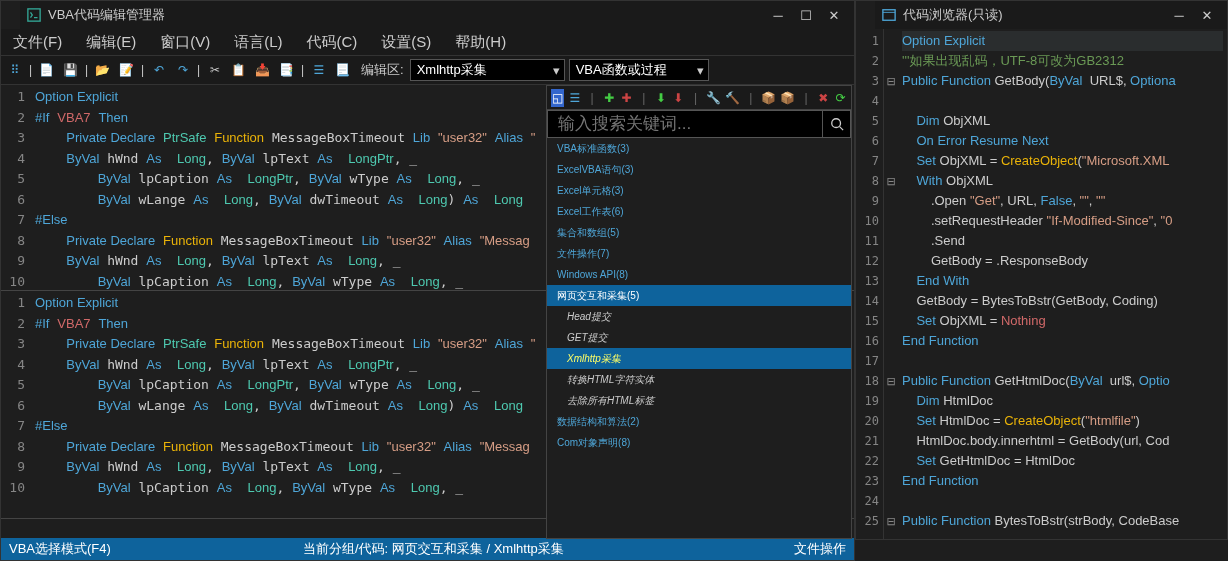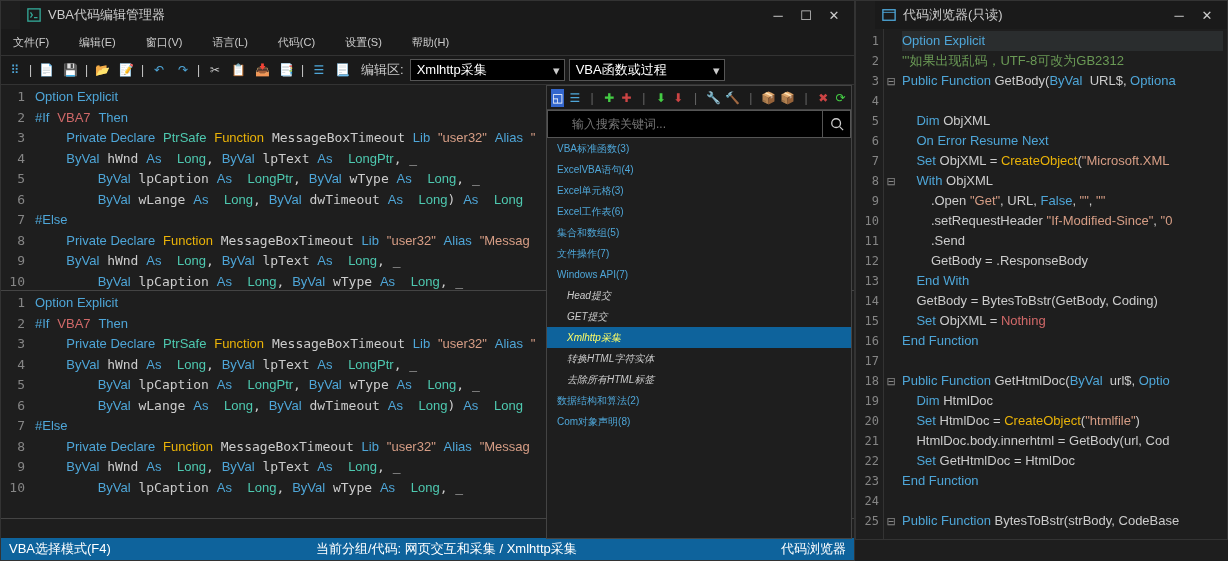--- a/index.html
+++ b/index.html
@@ -5,21 +5,21 @@
 * { margin:0; padding:0; box-sizing:border-box; font-family:"Microsoft YaHei","Segoe UI",sans-serif; }
 body { background:#1e1e1e; color:#ccc; font-size:12px; width:1228px; height:561px; overflow:hidden; display:flex; }
 
 
 .win-left { width:855px; height:561px; background:#1e1e1e; display:flex; flex-direction:column; border:1px solid #333; }
 .titlebar { height:28px; background:#1a1a1a; display:flex; align-items:center; padding:0 6px; color:#ccc; font-size:13px;margin-left:19px; }
 .titlebar .icon-app { width:16px; height:16px; margin-right:6px; display:inline-flex; align-items:center; justify-content:center; color:#3a9; }
 .titlebar .spacer { flex:1; }
 .titlebar .winbtn { width:28px; height:20px; display:flex; align-items:center; justify-content:center; cursor:pointer; color:#ccc; }
 
-.menubar { height:26px; background:#1a1a1a; display:flex; align-items:center; padding:0 6px; gap:18px; font-size:11px; }
+.menubar { height:26px; background:#1a1a1a; display:flex; align-items:center; padding:0 6px; gap:12px; font-size:15px; }
 .menubar .mitem { padding:3px 6px; cursor:pointer; }
 
 .toolbar { height:30px; background:#1a1a1a; display:flex; align-items:center; padding:0 4px; gap:4px; border-top:1px solid #333; border-bottom:1px solid #333; }
 .toolbar .tbtn { width:20px; height:20px; display:flex; align-items:center; justify-content:center; cursor:pointer; }
 .toolbar .tsep { width:4px; }
 .toolbar .tlabel { color:#ccc; margin-left:4px; margin-right:2px; font-size:13px; }
 .toolbar .dropdown { height:22px; background:#000; border:1px solid #555; color:#fff; padding:0 20px 0 6px; position:relative; font-size:13px; display:flex; align-items:center; cursor:pointer; }
 .toolbar .dropdown::after { content:"▾"; position:absolute; right:4px; color:#ccc; }
 
 .editors { flex:1; display:flex; flex-direction:column; overflow:hidden; }
@@ -33,21 +33,21 @@
 .fn { color:#eab308; }
 
 .statusbar { height:22px; background:#0e639c; color:#fff; display:flex; align-items:center; padding:0 8px; font-size:13px; }
 .statusbar .spacer { flex:1; }
 
 
 .midpanel { position:absolute; left:546px; top:85px; width:306px; height:454px; background:#1e1e1e; border:1px solid #444; display:flex; flex-direction:column; }
 .midtoolbar { height:24px; background:#1a1a1a; display:flex; align-items:center; padding:0 4px; gap:4px; border-bottom:1px solid #444; }
 .midtoolbar .mtbtn { width:18px; height:18px; display:flex; align-items:center; justify-content:center; cursor:pointer; }
 .searchbox { height:28px; display:flex; align-items:center; background:#000; border:1px solid #555; margin:0; }
-.searchbox input { flex:1; background:transparent; border:none; color:#fff; padding:0 24px; font-size:12px; outline:none; }
+.searchbox input { flex:1; background:transparent; border:none; color:#fff; padding:0 10px; font-size:17px; outline:none; }
 .searchbox .sbtn { width:28px; height:100%; display:flex; align-items:center; justify-content:center; cursor:pointer; color:#ccc; border-left:1px solid #555; }
 .tree { flex:1; overflow:auto; background:#1e1e1e; font-size:10px; font-family:"SimHei","Microsoft YaHei",monospace; }
 .tree-item { height:21px; line-height:21px; padding:0 6px 0 10px; color:#4ea6d8; cursor:pointer; display:flex; align-items:center; }
 .tree-item.child { padding-left:20px; color:#ccc;font-style:italic; }
 .tree-item.sel-parent { background:#0e639c; color:#fff; }
 .tree-item.sel { background:#0e639c; color:#ff6; }
 
 
 .win-right { width:373px; height:540px; background:#1e1e1e; display:flex; flex-direction:column; border:1px solid #333; margin-left:0; }
 .win-right .titlebar { font-size:13px; }
@@ -105,21 +105,21 @@
     <span class="tbtn" style="color:#e8c973">📋</span>
     <span class="tbtn" style="color:#e8c973">📥</span>
     <span class="tbtn" style="color:#e8c973">📑</span>
     <span class="tsep">|</span>
     <span class="tbtn" style="color:#4ea6d8">☰</span>
     <span class="tbtn" style="color:#e8c973">📃</span>
     <span class="tlabel">编辑区:</span>
     <div class="dropdown" style="width:155px">
         <span>Xmlhttp采集</span>
       </div>
-    <div class="dropdown" style="width:156px">
+    <div class="dropdown" style="width:140px">
         <span>VBA函数或过程</span>
       </div>
   </div>
 
   <div class="editors">
     <div class="editor">
       <div class="gutter" id="gutter1">1<br>2<br>3<br>4<br>5<br>6<br>7<br>8<br>9<br>10</div>
       <div class="code" id="code1"><span class="kw">Option Explicit</span>
 <span class="kw">#If</span> <span class="vba7">VBA7</span> <span class="kw">Then</span>
     <span class="kw">Private Declare</span> <span class="ty">PtrSafe</span> <span class="fn">Function</span> MessageBoxTimeout <span class="kw">Lib</span> <span class="str2">"user32"</span> <span class="kw">Alias</span> <span class="str2">"</span>
@@ -142,22 +142,22 @@
 <span class="kw">#Else</span>
     <span class="kw">Private Declare</span> <span class="fn">Function</span> MessageBoxTimeout <span class="kw">Lib</span> <span class="str2">"user32"</span> <span class="kw">Alias</span> <span class="str2">"Messag</span>
     <span class="kw">ByVal</span> hWnd <span class="kw">As</span>  <span class="ty">Long</span>, <span class="kw">ByVal</span> lpText <span class="kw">As</span>  <span class="ty">Long</span>, _
         <span class="kw">ByVal</span> lpCaption <span class="kw">As</span>  <span class="ty">Long</span>, <span class="kw">ByVal</span> wType <span class="kw">As</span>  <span class="ty">Long</span>, _</div>
     </div>
   </div>
 
   <div class="statusbar">
     <span>VBA选择模式(F4)</span>
     <span class="spacer"></span>
-    <span style="position:absolute;left:316px">当前分组/代码:  网页交互和采集  /  Xmlhttp采集</span>
-    <span>代码浏览器</span>
+    <span style="position:absolute;left:303px">当前分组/代码:  网页交互和采集  /  Xmlhttp采集</span>
+    <span>文件操作</span>
   </div>
 </div>
 
 <div class="midpanel">
   <div class="midtoolbar">
     <span class="mtbtn" style="color:#fff;background:#36c;">◱</span>
     <span class="mtbtn" style="color:#4ea6d8">☰</span>
     <span class="mtbtn" style="color:#666">|</span>
     <span class="mtbtn" style="color:#4c4">✚</span>
     <span class="mtbtn" style="color:#c44">✚</span>
@@ -178,26 +178,27 @@
     <input placeholder="输入搜索关键词..." style="">
     <span class="sbtn">
         <svg viewBox="0 0 16 16">
           <circle cx="7" cy="7" r="5" fill="none" stroke="#ccc" stroke-width="1.5"></circle>
           <line x1="11" y1="11" x2="15" y2="15" stroke="#ccc" stroke-width="1.5"></line>
         </svg>
       </span>
   </div>
   <div class="tree" id="tree">
       <div class="tree-item">VBA标准函数(3)</div>
-      <div class="tree-item">ExcelVBA语句(4)</div>
+      <div class="tree-item">ExcelVBA语句(3)</div>
       <div class="tree-item">Excel单元格(3)</div>
       <div class="tree-item">Excel工作表(6)</div>
       <div class="tree-item">集合和数组(5)</div>
       <div class="tree-item">文件操作(7)</div>
-      <div class="tree-item">Windows API(7)</div>
+      <div class="tree-item">Windows API(8)</div>
+      <div class="tree-item sel-parent">网页交互和采集(5)</div>
       <div class="tree-item child">Head提交</div>
       <div class="tree-item child">GET提交</div>
       <div class="tree-item child sel" style="color: rgb(255, 255, 102);">Xmlhttp采集</div>
       <div class="tree-item child">转换HTML字符实体</div>
       <div class="tree-item child">去除所有HTML标签</div>
       <div class="tree-item">数据结构和算法(2)</div>
       <div class="tree-item">Com对象声明(8)</div>
     </div>
 </div>
 

